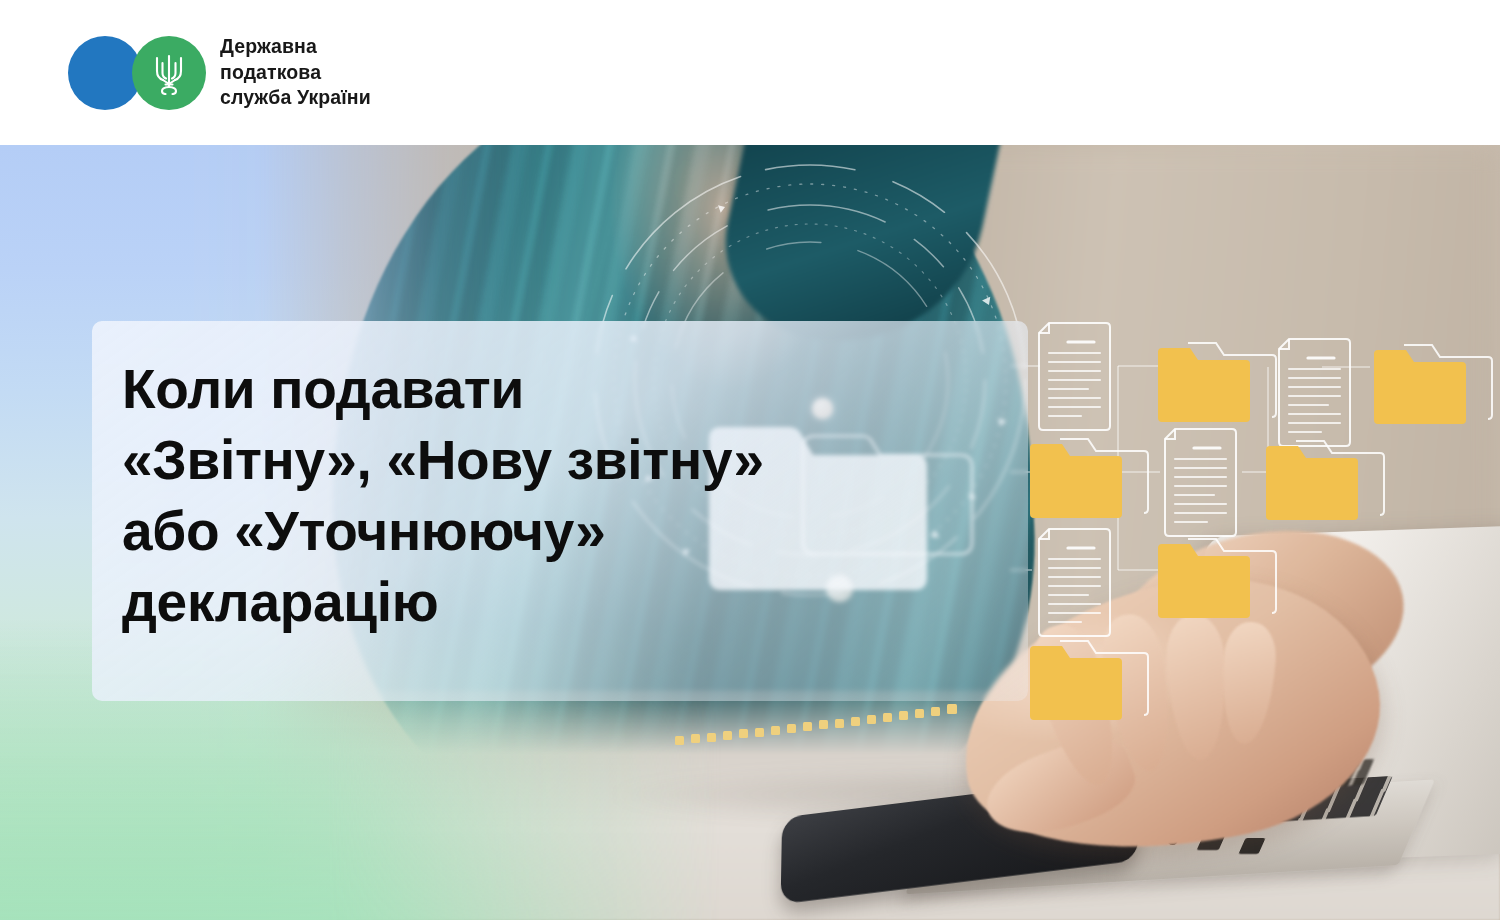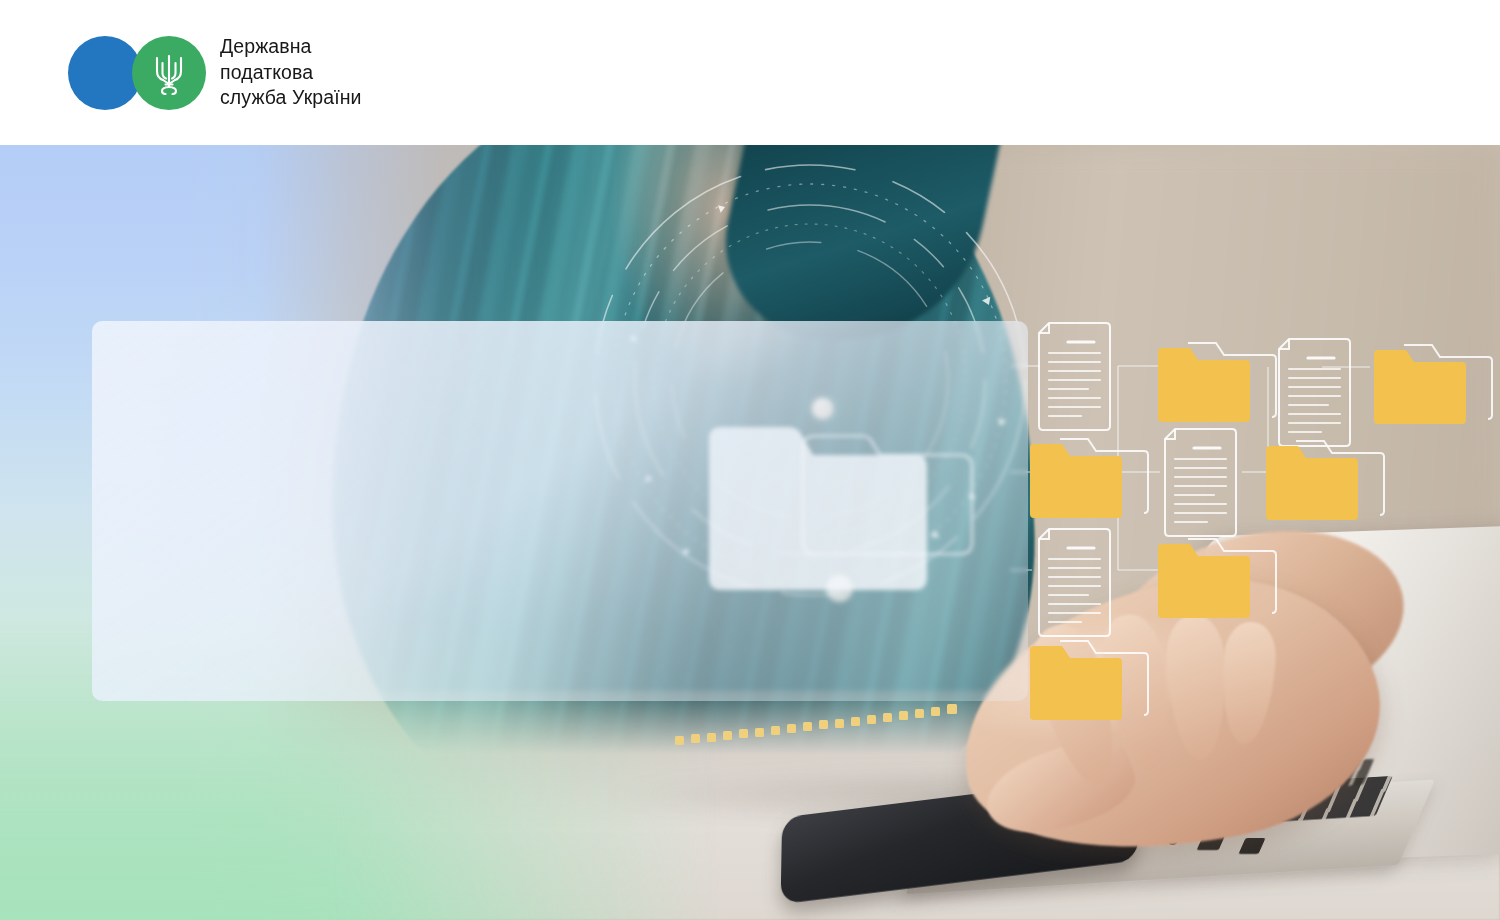--- a/index.html
+++ b/index.html
@@ -18,21 +18,21 @@
     display:flex;align-items:center;
   }
   .logo-wrap{display:flex;align-items:center;margin-left:68px;}
   .logo-marks{position:relative;width:138px;height:74px;flex:0 0 auto;}
   .circ{position:absolute;top:0;width:74px;height:74px;border-radius:50%;}
   .circ-blue{left:0;background:#2277c0;}
   .circ-green{left:64px;background:#3bab63;display:flex;align-items:center;justify-content:center;}
   .trident{display:block;}
   .logo-text{
     margin-left:14px;
-    font-size:19.5px;line-height:1.31;font-weight:normal;
+    font-size:19.5px;line-height:1.31;font-weight:bold;
     color:#181818;letter-spacing:.1px;white-space:pre-line;
   }
 
   
   .photo{
     position:absolute;left:0;top:145px;width:1500px;height:775px;overflow:hidden;
     background:#c3b7a9;
   }
   
   .wall{
@@ -376,20 +376,24 @@
       <rect x="192" y="15" width="9" height="9" rx="1.5"></rect>
       <rect x="208" y="13" width="9" height="9" rx="1.5"></rect>
       <rect x="224" y="11" width="9" height="9" rx="1.5"></rect>
       <rect x="240" y="9" width="9" height="9" rx="1.5"></rect>
       <rect x="256" y="7" width="9" height="9" rx="1.5"></rect>
       <rect x="272" y="4" width="10" height="10" rx="1.5"></rect>
     </g>
   </svg>
 
   <div class="panel"></div>
+  <h1 class="headline">Коли подавати
+«Звітну», «Нову звітну»
+або «Уточнюючу»
+декларацію</h1>
 
   <div class="header">
     <div class="logo-wrap">
       <div class="logo-marks">
         <div class="circ circ-blue"></div>
         <div class="circ circ-green">
           <svg class="trident" width="34" height="44" viewBox="0 0 34 44">
             <g fill="none" stroke="#ffffff" stroke-width="2.1" stroke-linejoin="round" stroke-linecap="round">
               <path d="M17 5 L17 36"></path>
               <path d="M5 7 L5 20 Q5 27 11 29"></path>

